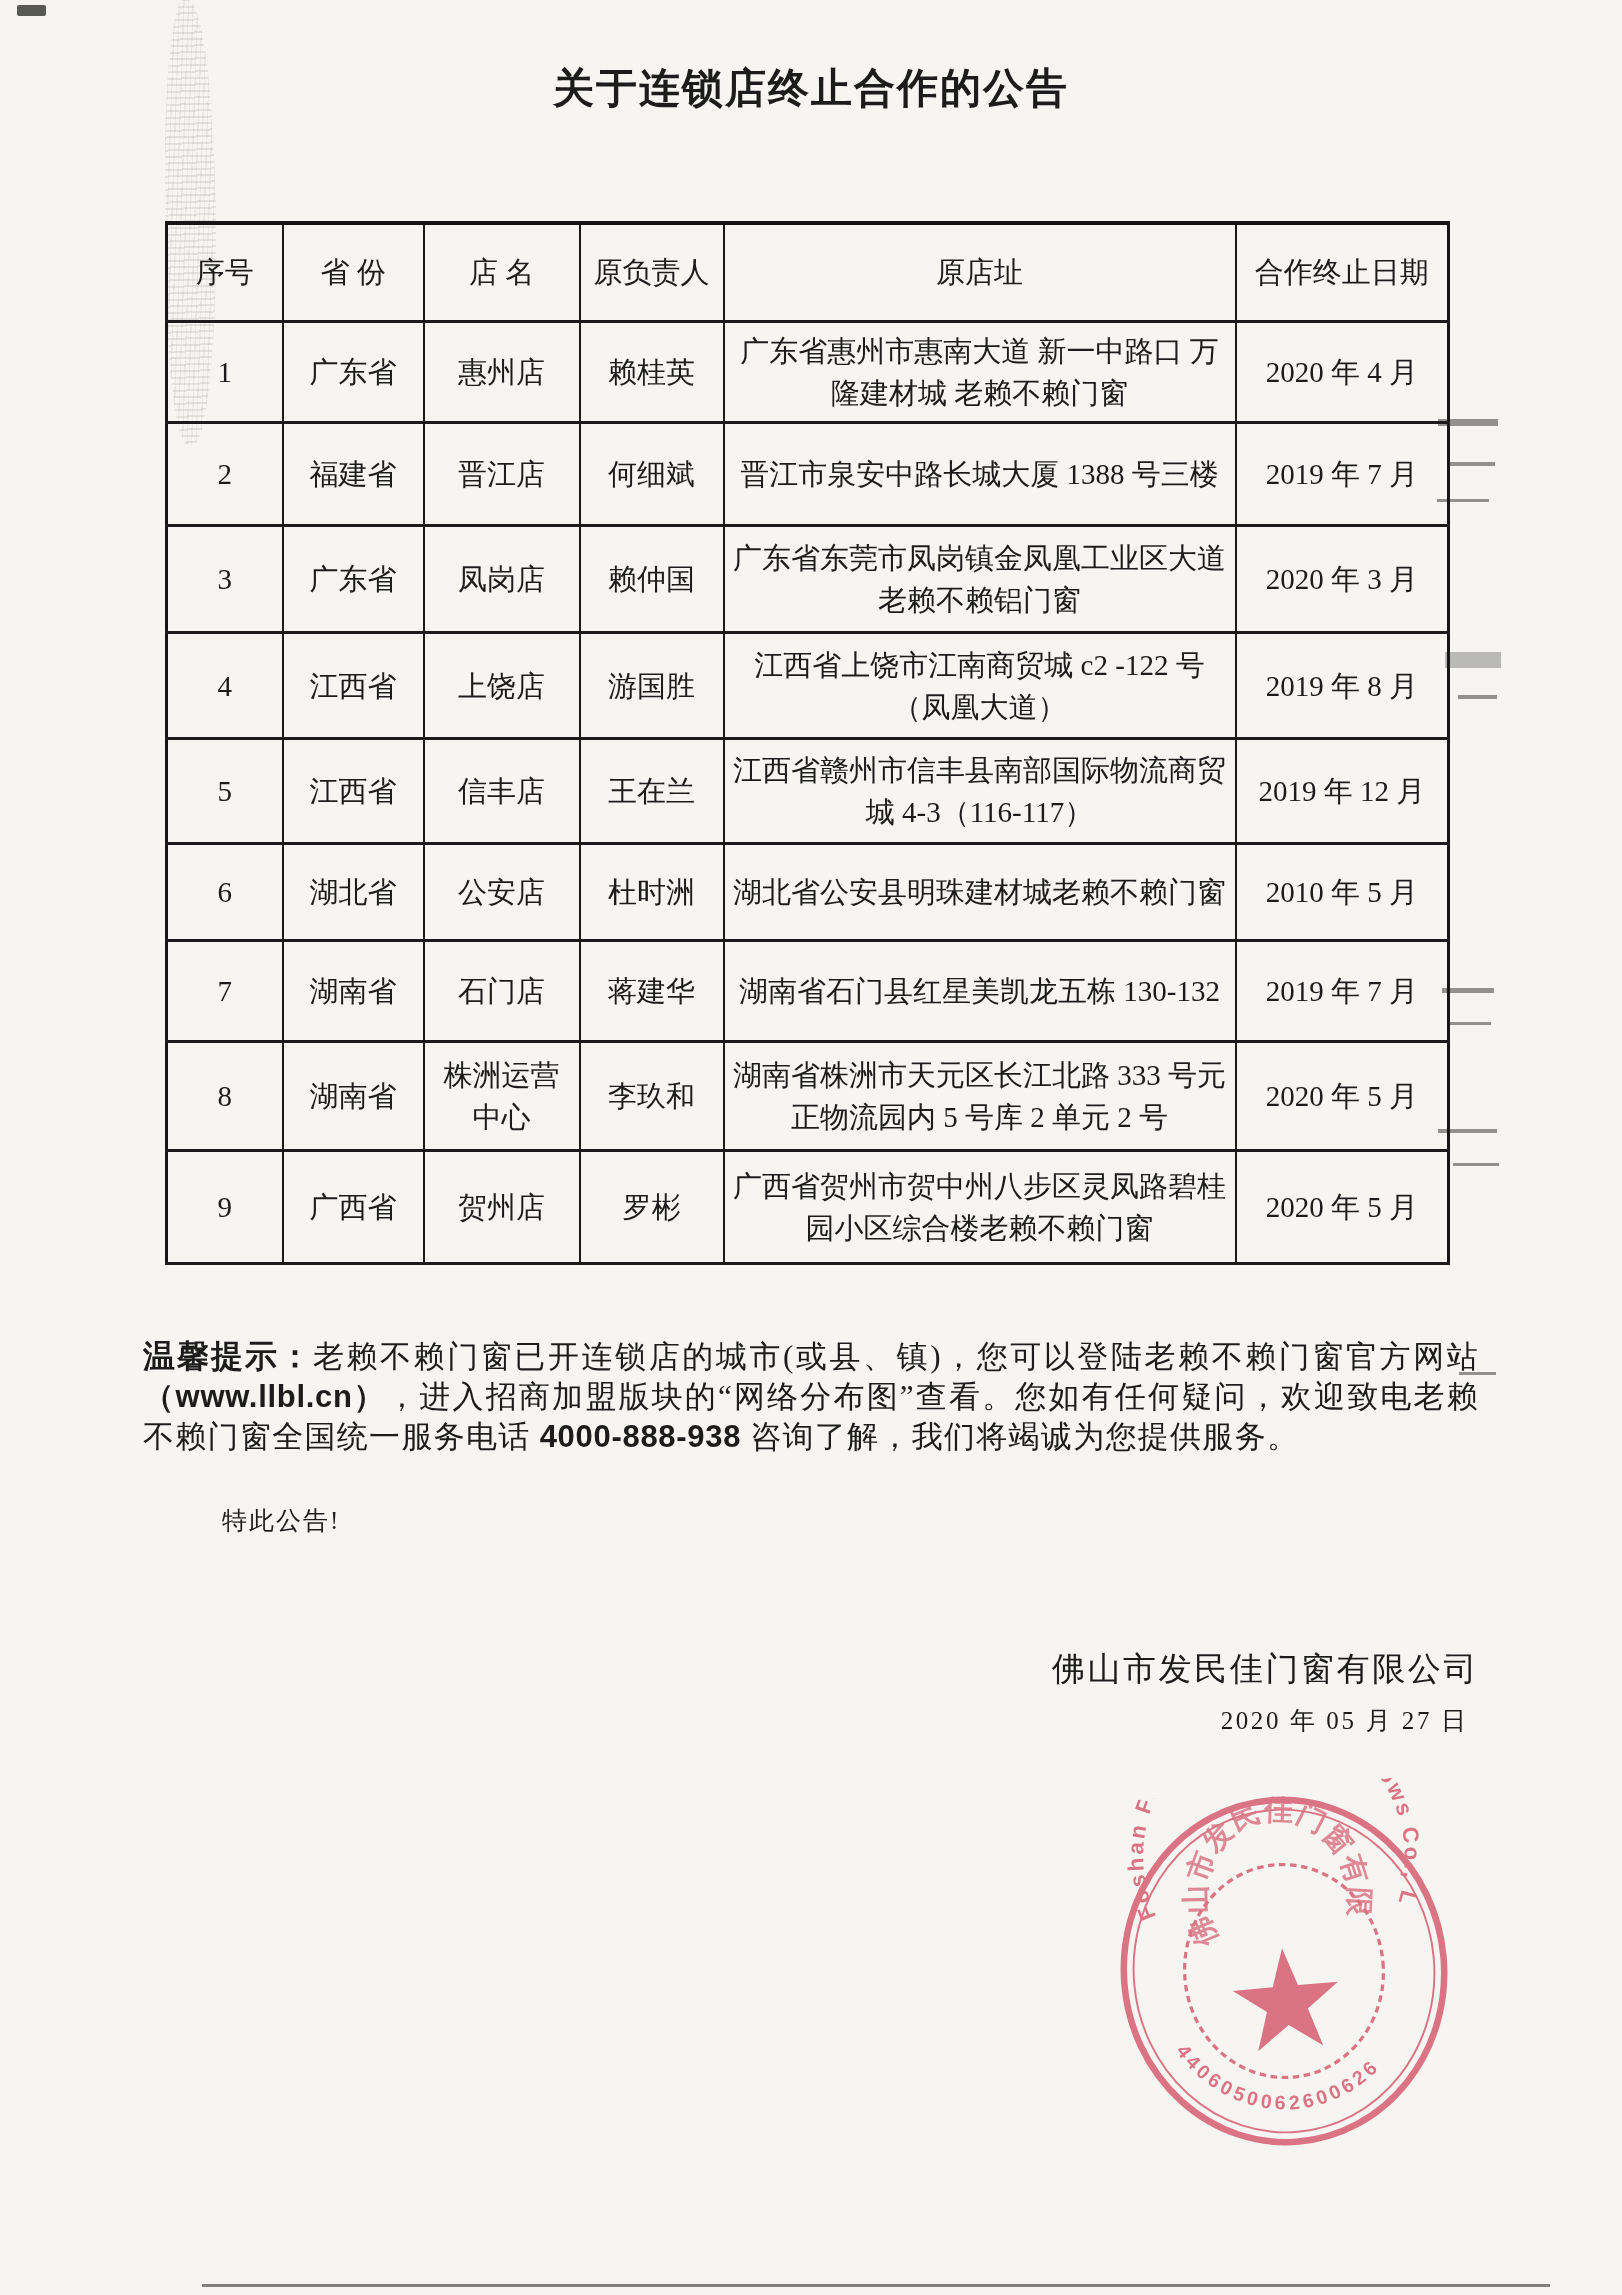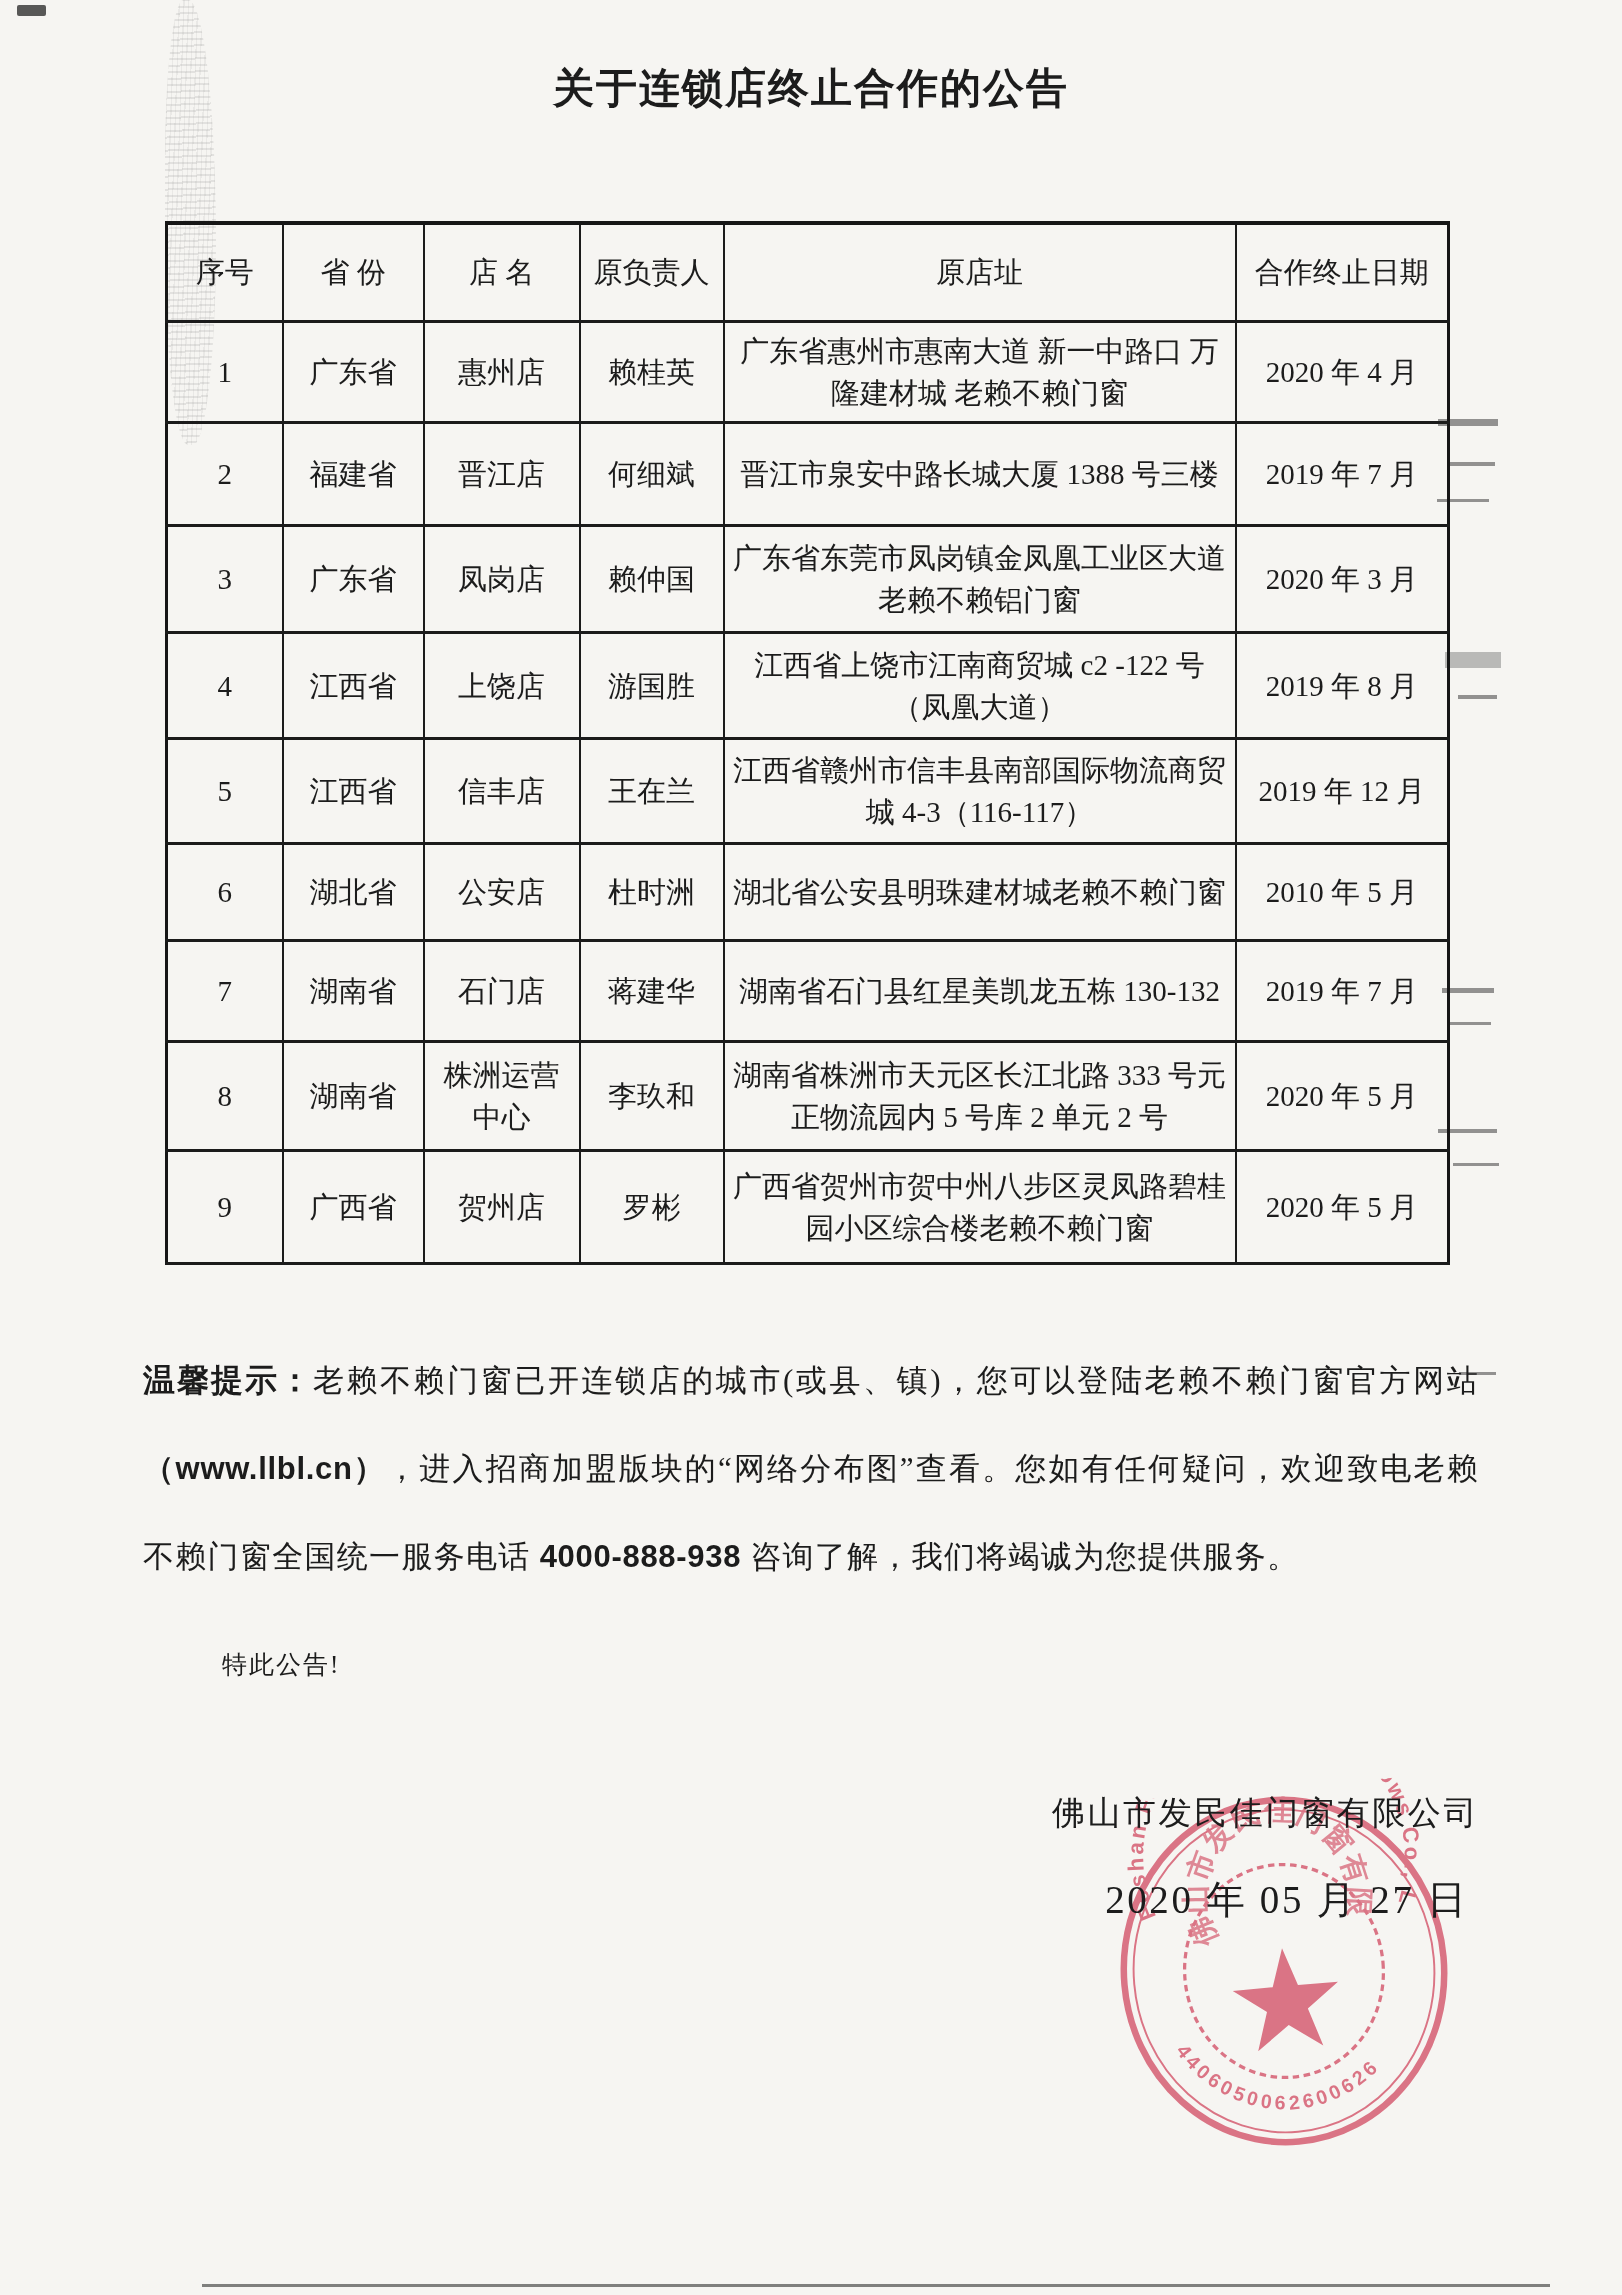--- a/index.html
+++ b/index.html
@@ -59,44 +59,44 @@
   tbody tr:nth-child(3) td{height:96px;}
   tbody tr:nth-child(4) td{height:96px;}
   tbody tr:nth-child(5) td{height:94px;}
   tbody tr:nth-child(6) td{height:86px;}
   tbody tr:nth-child(7) td{height:90px;}
   tbody tr:nth-child(8) td{height:98px;}
   tbody tr:nth-child(9) td{height:103px;}
   .tip{
     margin:71px 0 0 0;
     font-size:31px;
-    line-height:88px;
+    line-height:40px;
     letter-spacing:1.3px;
     text-align:justify;
   }
   .tip b{font-family:"Liberation Sans", sans-serif; letter-spacing:0.7px;}
   .tip .lbl{font-size:32px;}
   .closing{
     margin:47px 0 0 0;
     font-size:25px;
     text-indent:79px;
     letter-spacing:2px;
   }
   .sig{
     margin-top:110px;
     text-align:right;
   }
   .sig .company{
     font-size:33px;
     letter-spacing:2.6px;
   }
   .sig .date{
-    margin-top:37px;
+    margin-top:12px;
     margin-right:10.5px;
-    font-size:39px;
+    font-size:25px;
     letter-spacing:2.6px;
   }
   .stamp{
     position:absolute;
     left:1114px; top:1788px;
     width:340px; height:366px;
     z-index:2;
     opacity:.8;
     transform:rotate(-5deg);
   }

